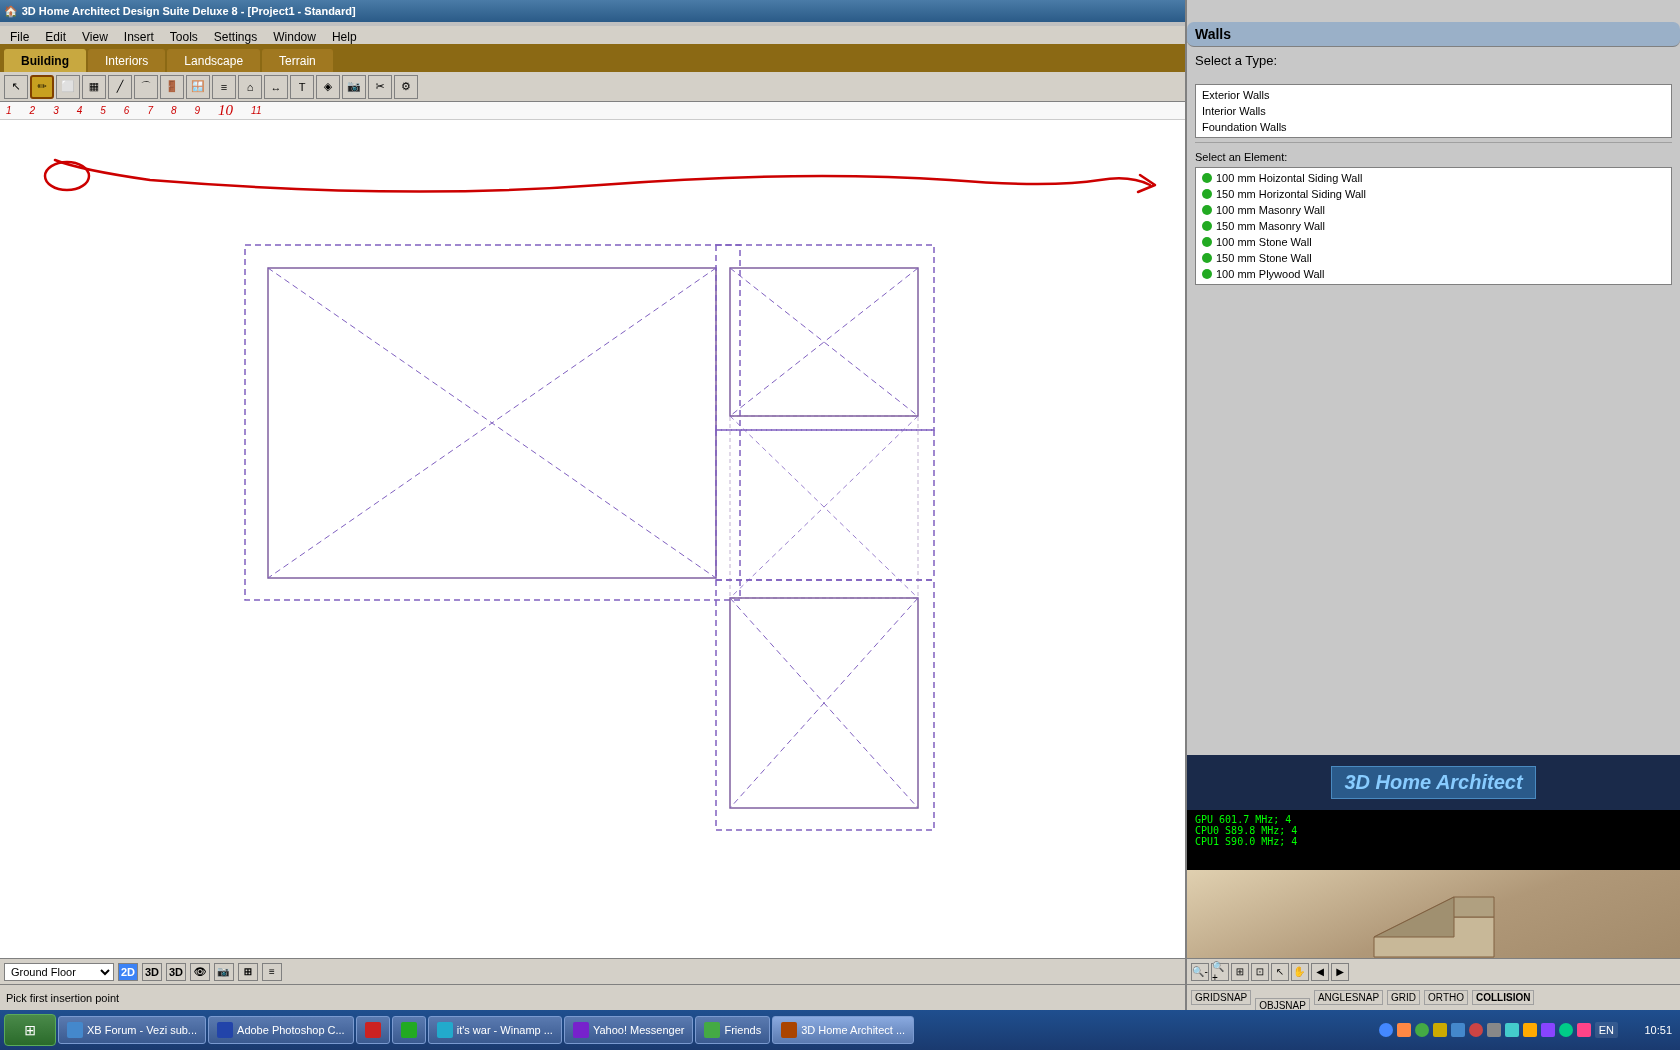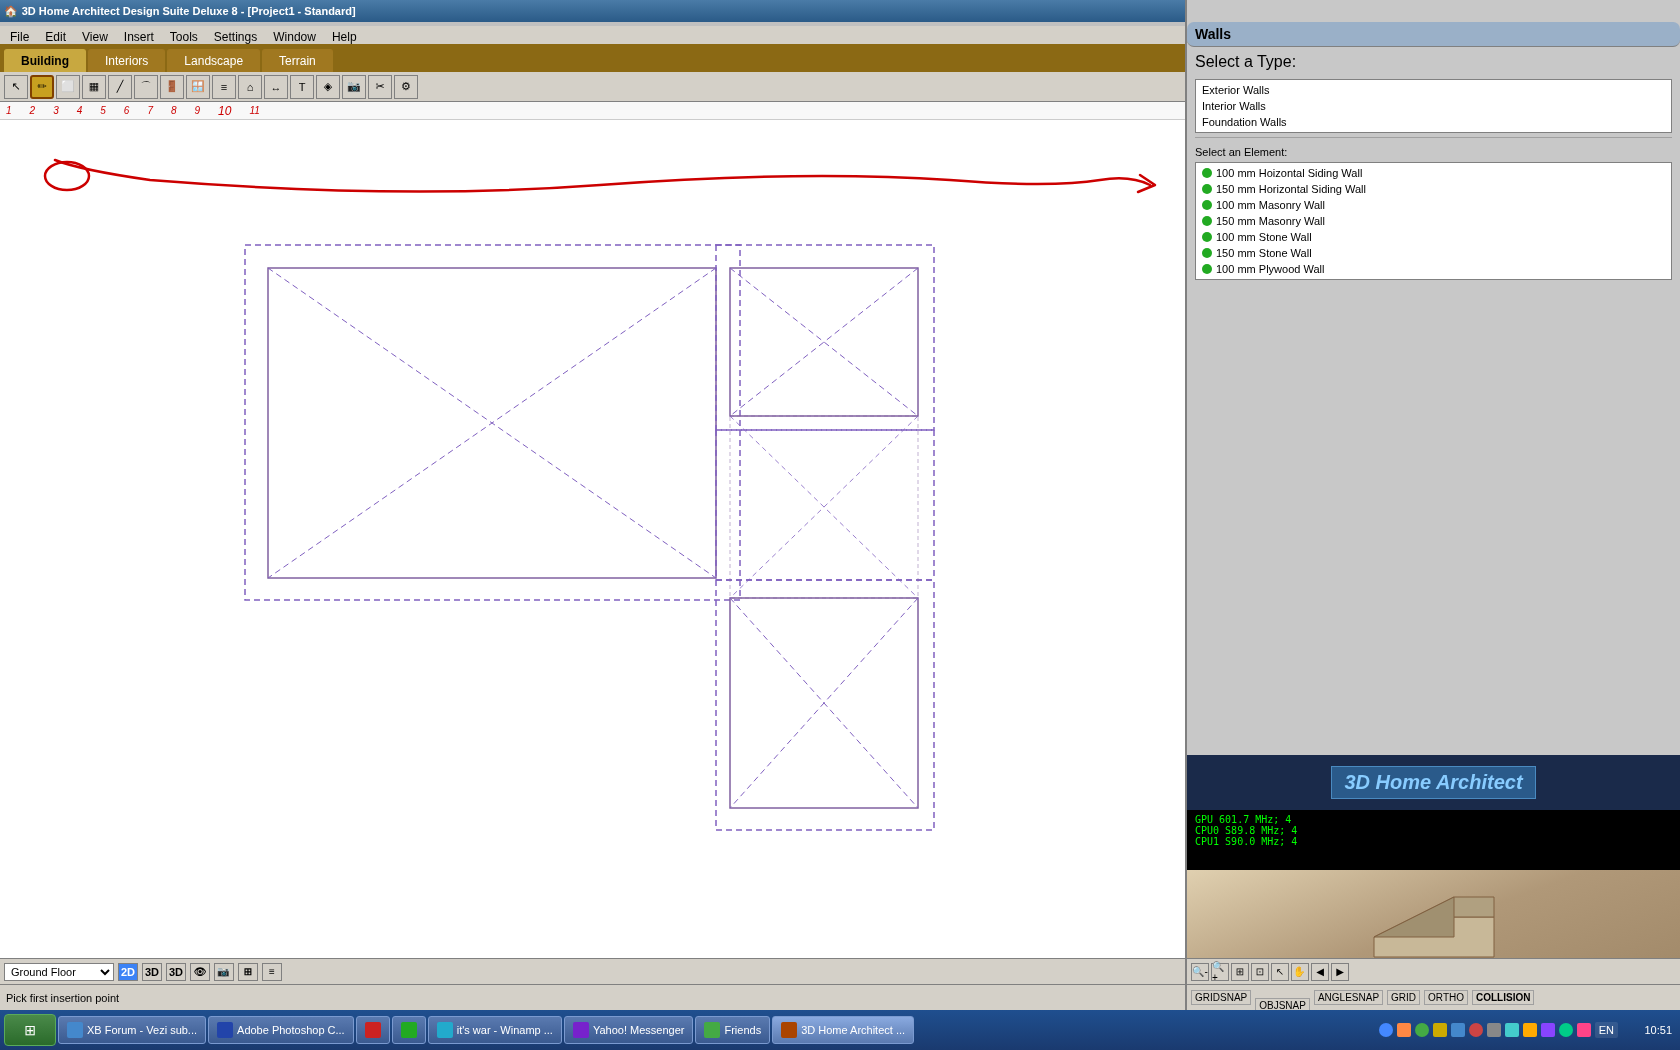--- a/index.html
+++ b/index.html
@@ -145,22 +145,22 @@
       padding: 4px 8px;
       font-size: 13px;
       font-weight: bold;
       color: #000;
       border-bottom: 1px solid #808080;
     }
     #walls-panel {
       padding: 6px 8px;
     }
     .panel-label {
-      font-size: 16px;
-      margin-bottom: 8px;
+      font-size: 13px;
+      margin-bottom: 16px;
       color: #000;
     }
     .wall-type-item {
       padding: 2px 4px;
       font-size: 11px;
       cursor: pointer;
       color: #000;
     }
     .element-label {
       font-size: 11px;
@@ -335,21 +335,21 @@
 <div id="ruler" style="position:absolute;top:102px;left:0;width:1185px;height:18px;background:#f8f8f8;border-bottom:1px solid #ccc;display:flex;align-items:center;padding-left:6px;gap:18px;">
   <span style="color:#cc0000;font-size:10px;">1</span>
   <span style="color:#cc0000;font-size:10px;">2</span>
   <span style="color:#cc0000;font-size:10px;">3</span>
   <span style="color:#cc0000;font-size:10px;">4</span>
   <span style="color:#cc0000;font-size:10px;">5</span>
   <span style="color:#cc0000;font-size:10px;">6</span>
   <span style="color:#cc0000;font-size:10px;">7</span>
   <span style="color:#cc0000;font-size:10px;">8</span>
   <span style="color:#cc0000;font-size:10px;">9</span>
-  <span style="color:#cc0000;font-size:12px;">10</span>
+  <span style="color:#cc0000;font-size:15px;font-family:Liberation Serif, serif;">10</span>
   <span style="color:#cc0000;font-size:10px;">11</span>
 </div>
 
 <div id="main-area" style="position:absolute;top:120px;left:0;width:1185px;bottom:66px;background:white;overflow:hidden;">
   <svg id="canvas-area" width="1185" height="100%" style="position:absolute;top:0;left:0;">
 
     <ellipse cx="67" cy="74" rx="22" ry="14" fill="none" stroke="#cc0000" stroke-width="2.5" style="position:absolute;" transform="translate(0,-94)"></ellipse>
 
     <path d="M 55 40 Q 80 50 150 60 Q 400 80 600 65 Q 800 50 950 60 Q 1050 68 1100 60 Q 1130 55 1150 65" fill="none" stroke="#cc0000" stroke-width="2.5" stroke-linecap="round"></path>
     <path d="M 1140 55 L 1155 65 L 1138 72" fill="none" stroke="#cc0000" stroke-width="2.5" stroke-linecap="round" stroke-linejoin="round"></path>

